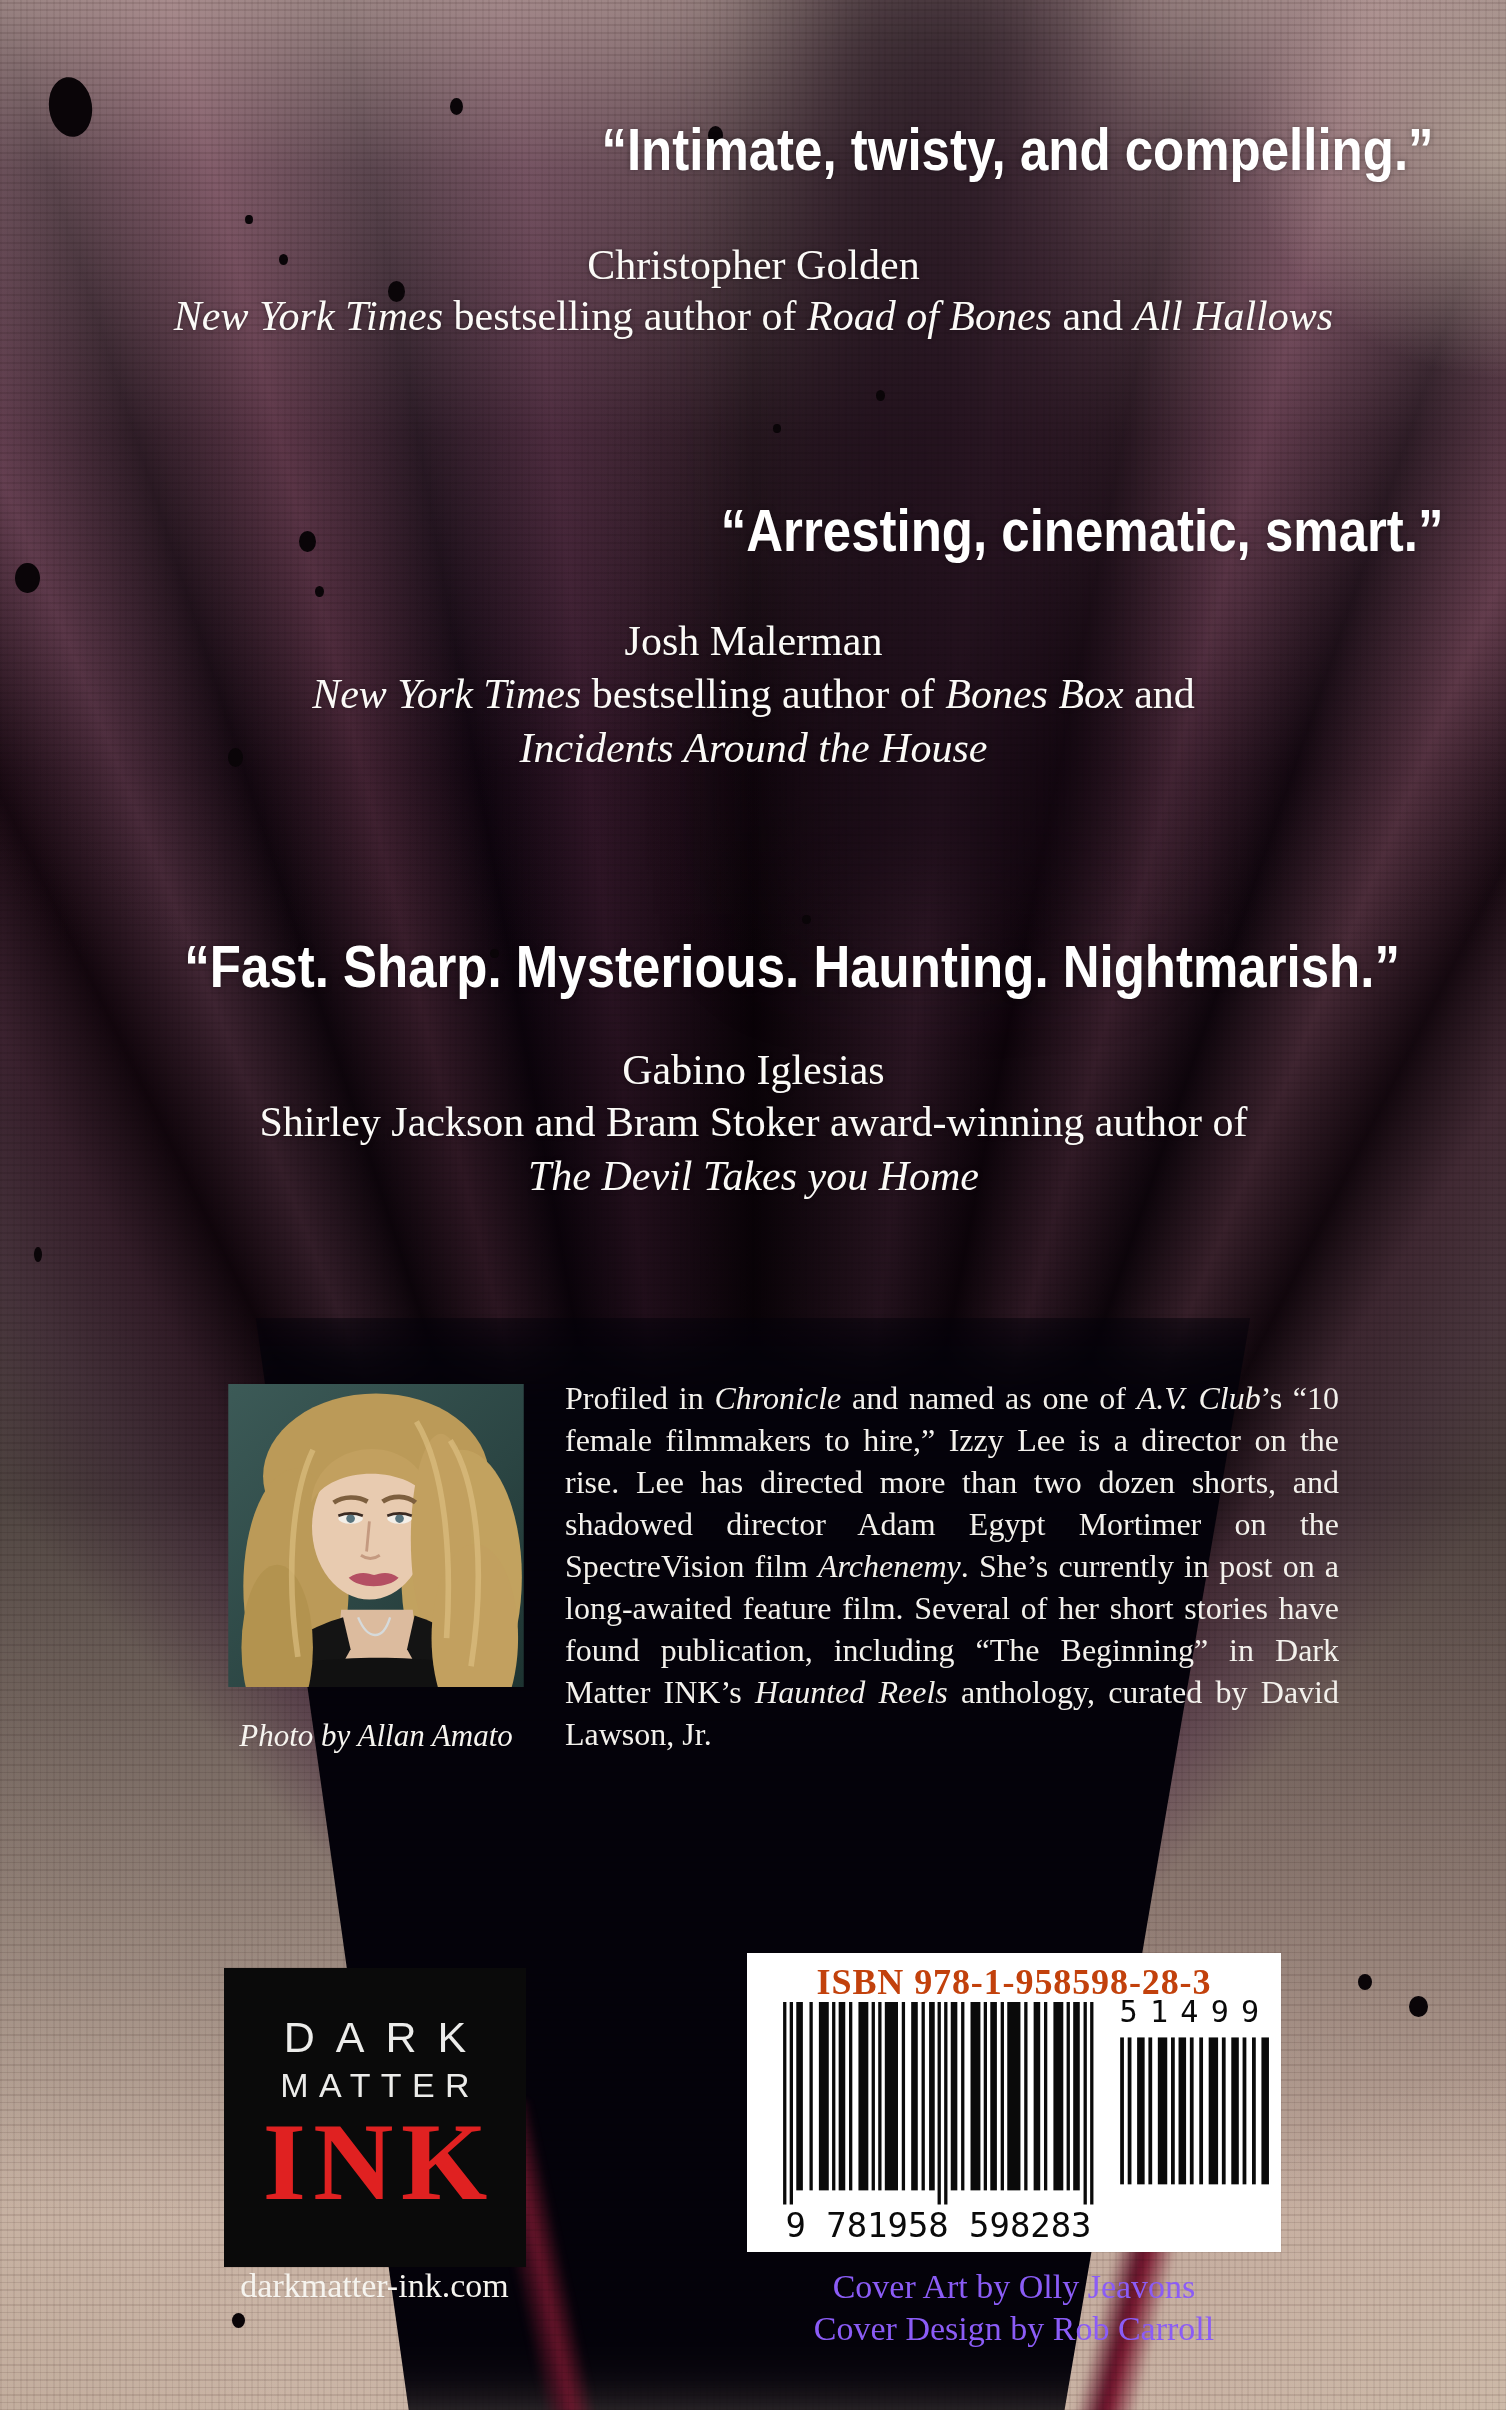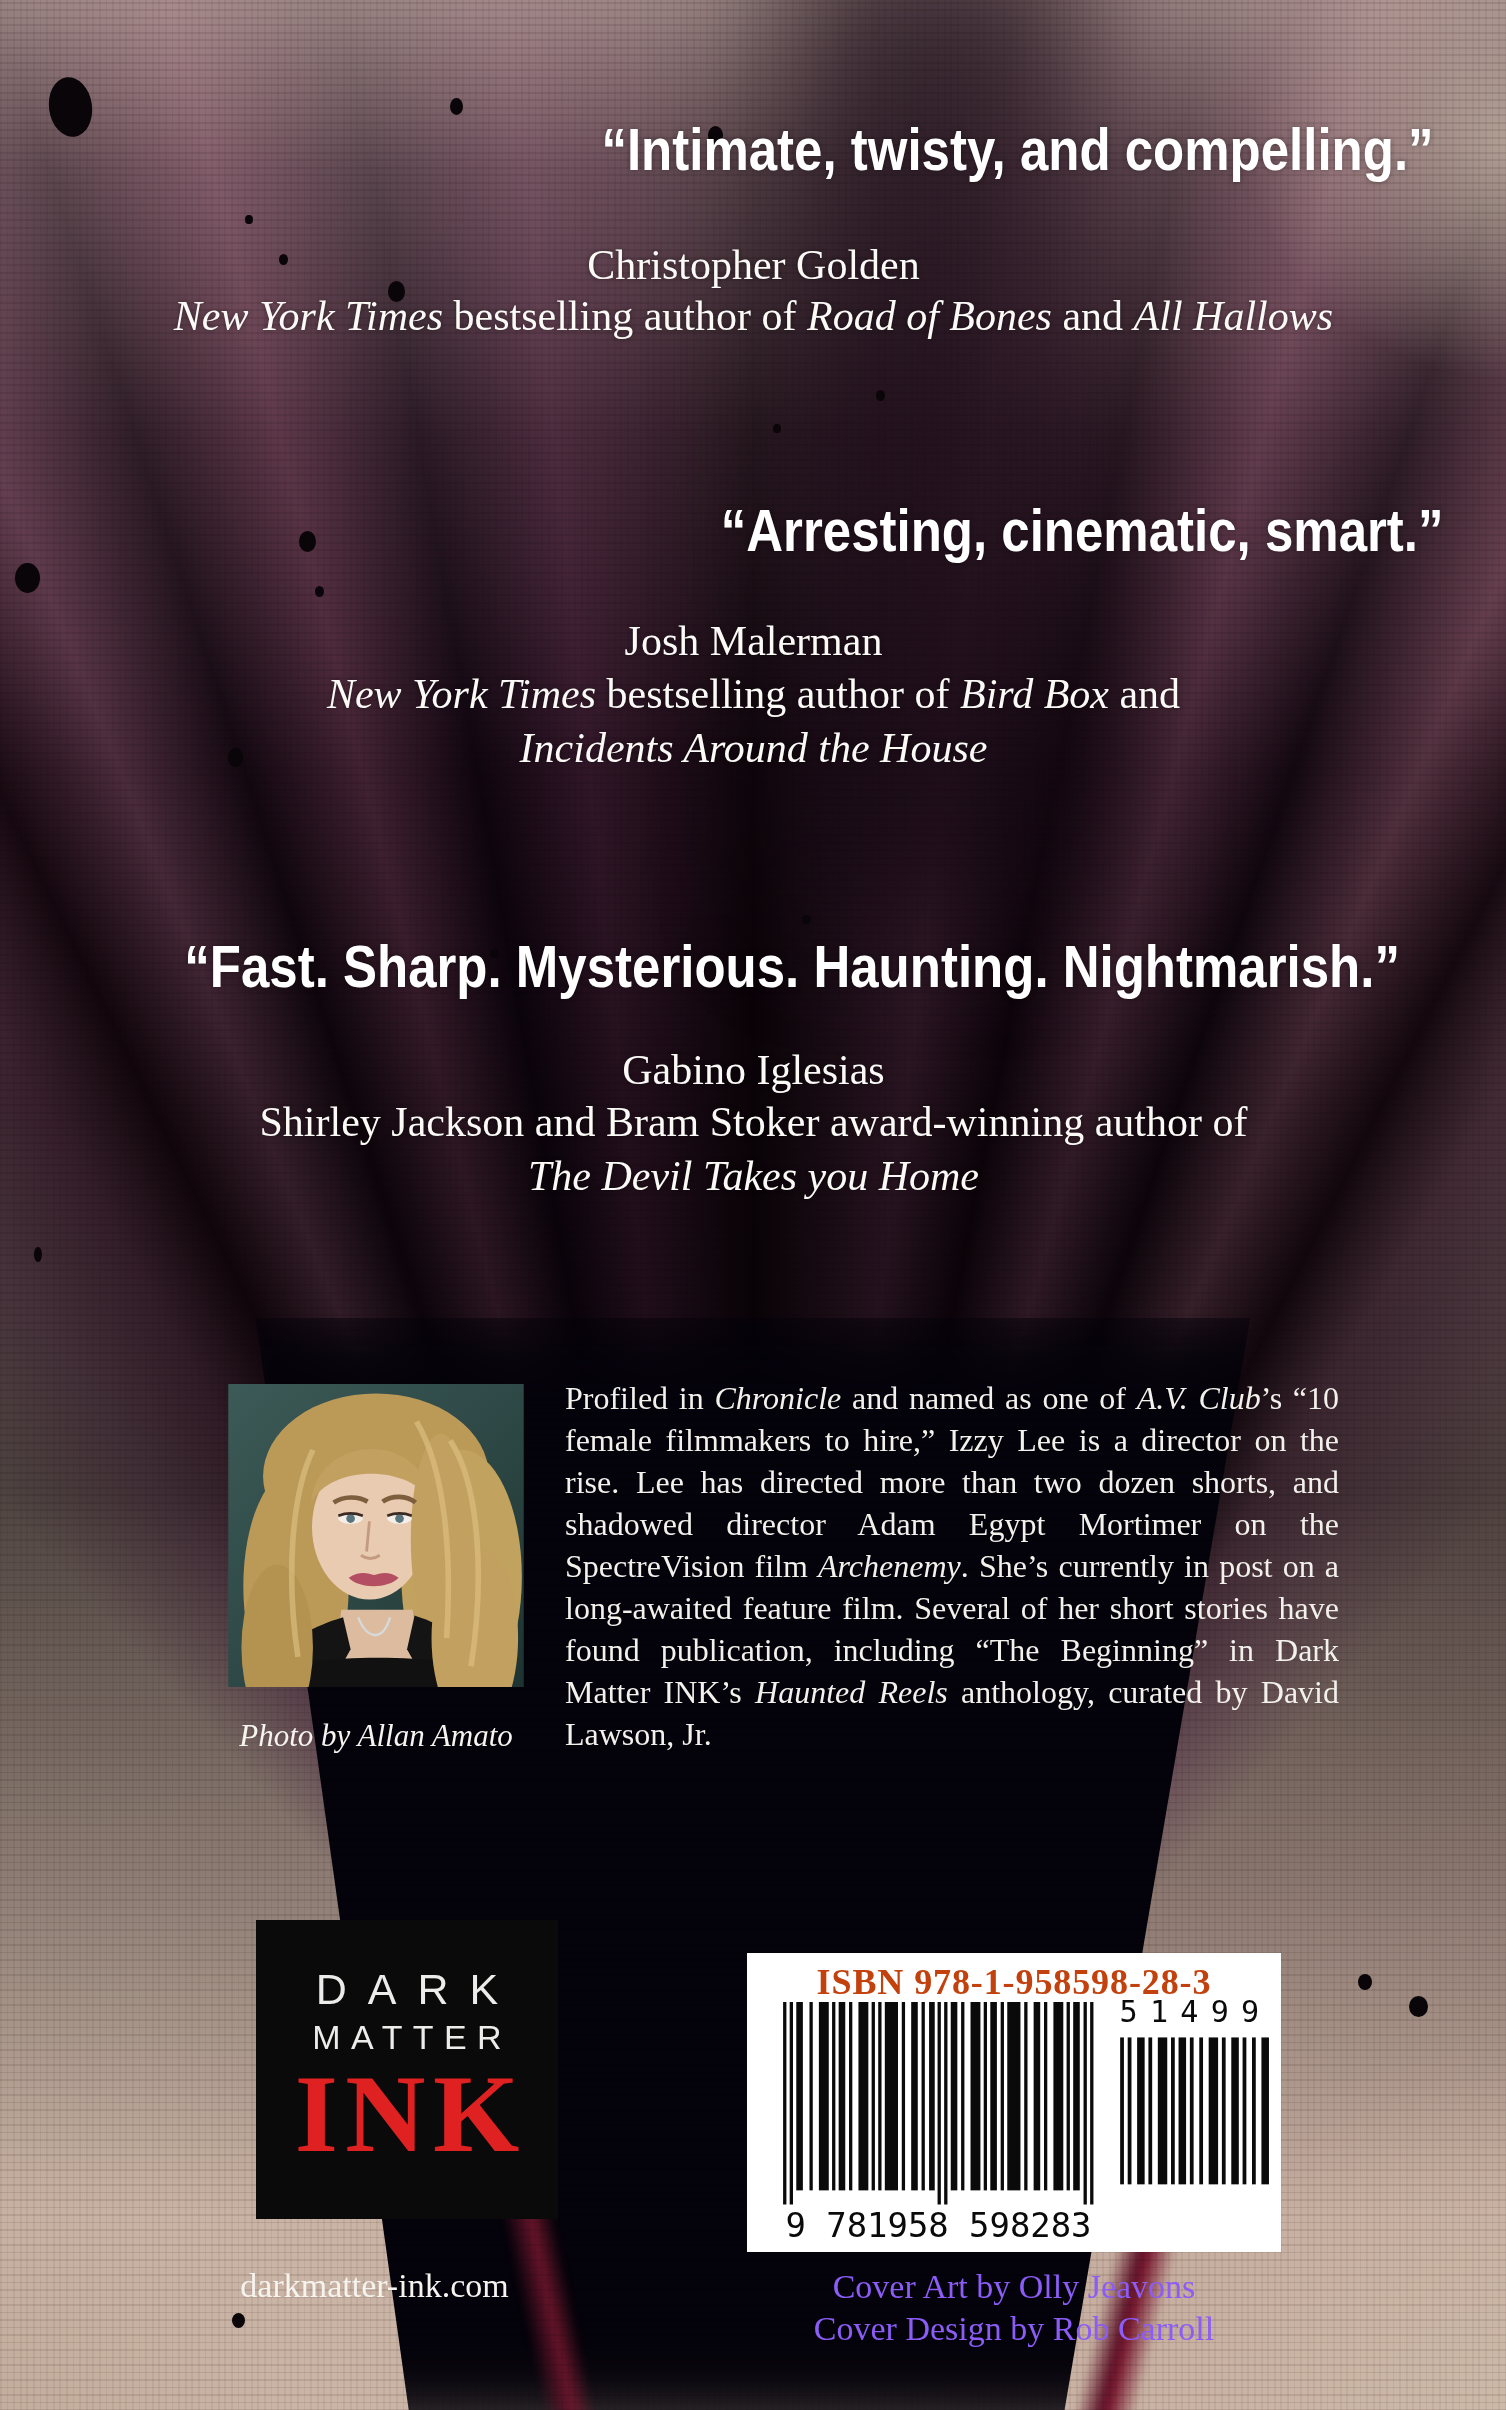--- a/index.html
+++ b/index.html
@@ -79,21 +79,21 @@
     position:absolute; left:0; top:7.5px; width:100%; text-align:center;
     font-family:Liberation Serif, serif; font-weight:700;
     font-size:36px; letter-spacing:0.9px; color:#c2410c; white-space:nowrap;
   }
   .ean-main  { position:absolute; left:36px;  top:49px; }
   .ean-addon { position:absolute; left:373px; top:43px; }
   .bc-digits { font-family:"DejaVu Sans Mono", monospace; font-size:36px; fill:#0a0a0a; }
   .addon-digits { font-family:"DejaVu Sans Mono", monospace; font-size:32px; letter-spacing:13px; fill:#0a0a0a; }
 
   
-  .logo-box { position:absolute; left:224px; top:1920px; width:302px; height:299px; background:#0a0a0a;margin-left:32px; }
+  .logo-box { position:absolute; left:224px; top:1968px; width:302px; height:299px; background:#0a0a0a; }
   .logo-dark, .logo-matter {
     position:absolute; left:0; width:100%; text-align:center;
     font-family:"Liberation Sans", sans-serif; font-weight:400; color:#ececea;
   }
   .logo-dark   { top:45px;  font-size:43px; letter-spacing:21px; text-indent:21px; }
   .logo-matter { top:98px; font-size:34px; letter-spacing:10.4px; text-indent:10.4px; }
   .logo-ink {
     position:absolute; left:0; top:130px; width:100%; text-align:center;
     font-family:"Liberation Serif", serif; font-weight:700;
     font-size:111px; letter-spacing:7.5px; text-indent:7.5px;
@@ -142,21 +142,21 @@
   <div class="quote" style="top:118px">
     <span class="condense">“Intimate, twisty, and compelling.”</span>
   </div>
   <div class="attr" style="top:242px">Christopher Golden</div>
   <div class="attr" style="top:293px"><span class="it">New York Times</span><span> bestselling author of </span><span class="it">Road of Bones</span><span> and </span><span class="it">All Hallows</span></div>
 
   <div class="quote" style="top:499px">
     <span class="condense">“Arresting, cinematic, smart.”</span>
   </div>
   <div class="attr" style="top:618px">Josh Malerman</div>
-  <div class="attr" style="top:671px"><span class="it">New York Times</span><span> bestselling author of </span><span class="it">Bird Box</span><span> and</span></div>
+  <div class="attr" style="top:671px"><span class="it">New York Times</span><span> bestselling author of </span><span class="it">Bones Box</span><span> and</span></div>
   <div class="attr" style="top:725px"><span class="it">Incidents Around the House</span></div>
 
   <div class="quote" style="top:935px">
     <span class="condense">“Fast. Sharp. Mysterious. Haunting. Nightmarish.”</span>
   </div>
   <div class="attr" style="top:1099px"><span>Shirley Jackson and Bram Stoker award-winning author of</span></div>
   <div class="attr" style="top:1047px">Gabino Iglesias</div>
   <div class="attr" style="top:1153px"><span class="it">The Devil Takes you Home</span></div>
 
   <div class="photo-frame">

